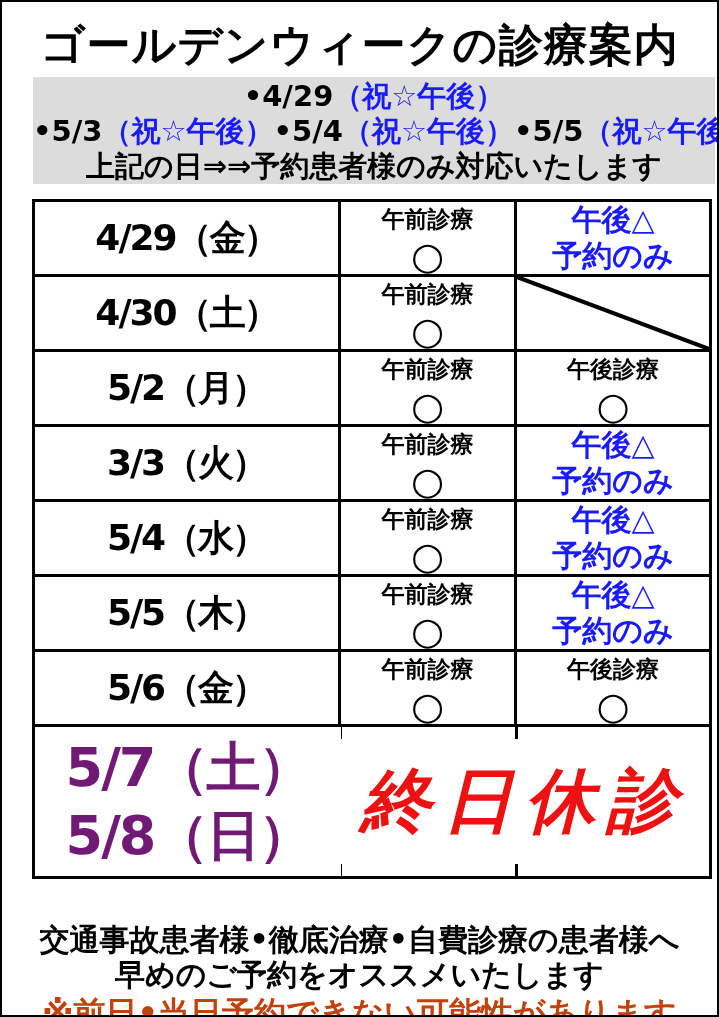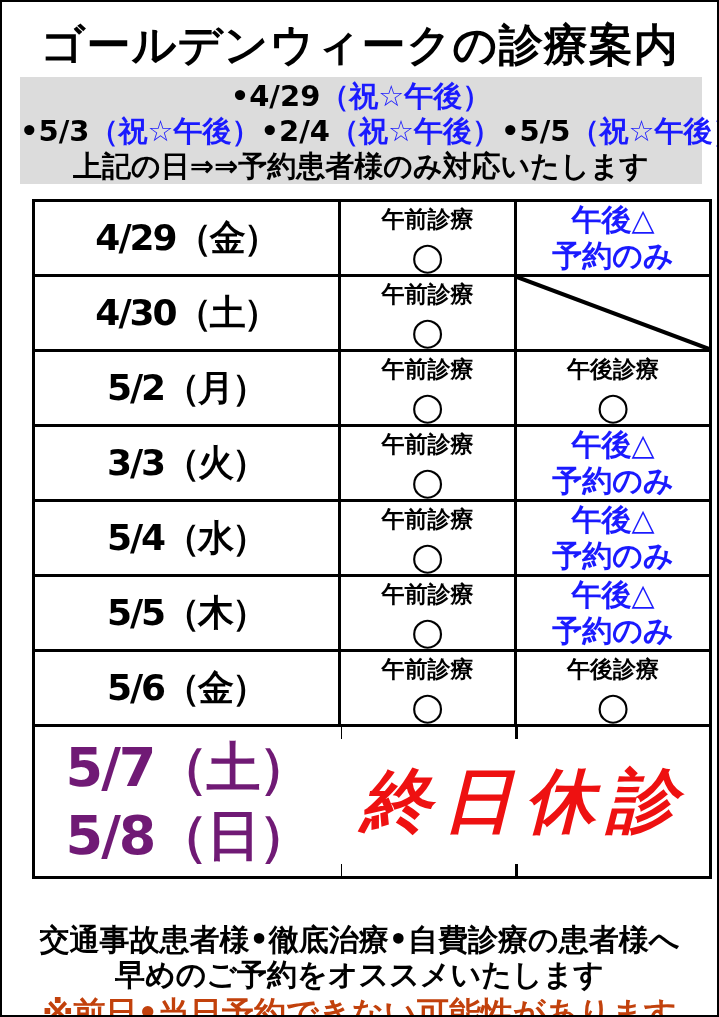--- a/index.html
+++ b/index.html
@@ -8,21 +8,21 @@
   .page {
     position:relative; width:719px; height:1017px;
     background:#fff; border:2px solid #000; overflow:hidden;padding-left:48px;
   }
   .title {
     position:absolute; top:14px; left:0; width:100%;
     text-align:center; font-size:44px; font-weight:bold; color:#000;
     letter-spacing:1px; white-space:nowrap;
   }
   .banner {
-    position:absolute; top:75px; left:18px; width:682px; height:107px;
+    position:absolute; top:75px; left:31px; width:682px; height:107px;
     background:#dcdcdc; text-align:center; font-weight:bold;
     font-size:29px; line-height:35px; padding-top:2px; white-space:nowrap;
   }
   .blue { color:#1a1aff; }
   .black{ color:#000; }
   .sched {
     position:absolute; top:197px; left:30px;
     width:680px; height:680px;
     border:3px solid #000;
     display:grid;
@@ -71,21 +71,21 @@
 </style>
 </head>
 <body>
 
 <div class="page">
 
   <div class="title">ゴールデンウィークの診療案内</div>
 
   <div class="banner">
     <div><span class="black">•4/29</span><span class="blue">（祝☆午後）</span></div>
-    <div><span class="black">•5/3</span><span class="blue">（祝☆午後）</span><span class="black">•2/4</span><span class="blue">（祝☆午後）</span><span class="black">•5/5</span><span class="blue">（祝☆午後）</span></div>
+    <div><span class="black">•5/3</span><span class="blue">（祝☆午後）</span><span class="black">•5/4</span><span class="blue">（祝☆午後）</span><span class="black">•5/5</span><span class="blue">（祝☆午後）</span></div>
     <div class="black">上記の日⇒⇒予約患者様のみ対応いたします</div>
   </div>
 
   <div class="sched">
 
     <div class="cell date-cell">4/29（金）</div>
     <div class="cell">
       <div class="session-label">午前診療</div>
       <div class="circle-mark">○</div>
     </div>

